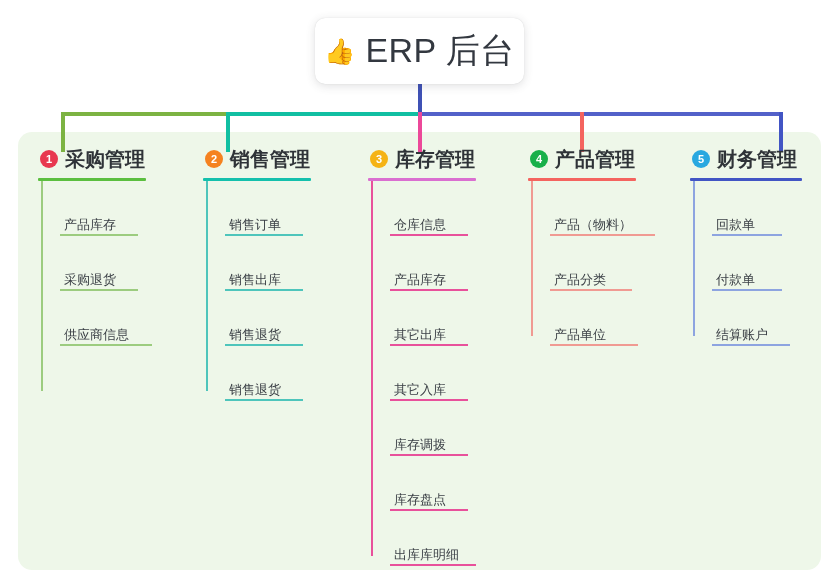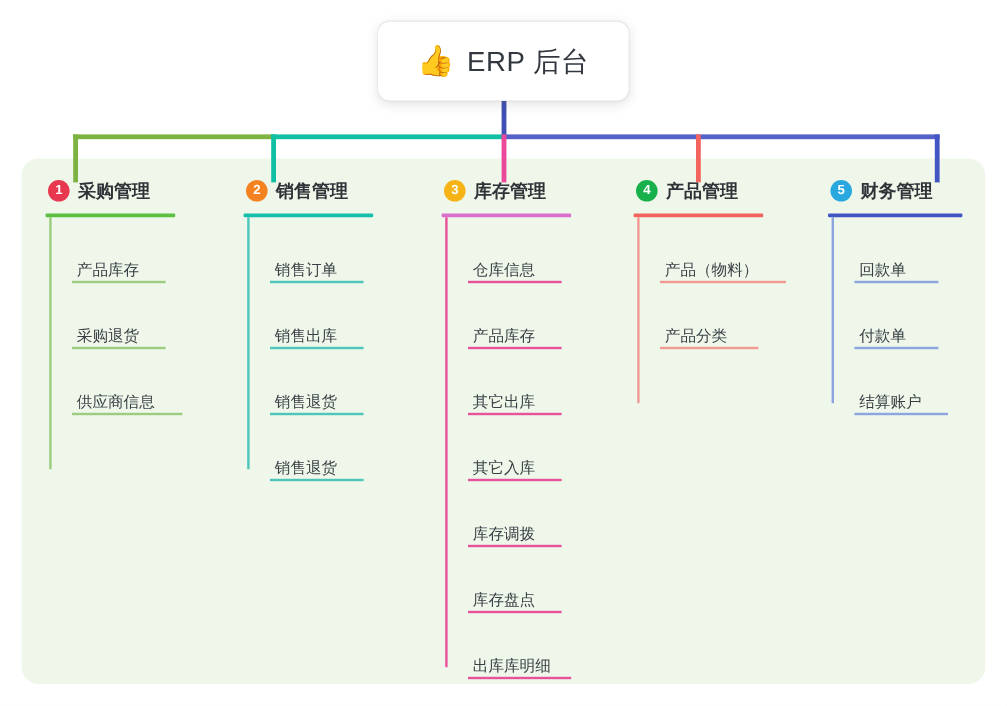--- a/index.html
+++ b/index.html
@@ -35,21 +35,21 @@
     gap: 10px;
     z-index: 6;
   }
   .root-emoji {
     font-size: 25px;
     line-height: 1;
     display: inline-block;
     filter: saturate(1.05);
   }
   .root-title {
-    font-size: 23px;
+    font-size: 34px;
     color: #333840;
     font-weight: 400;
     letter-spacing: 0.4px;
     white-space: nowrap;
   }
 
   
   .conn { position: absolute; z-index: 2; }
 
   
@@ -114,21 +114,21 @@
     height: 18px;
     border-radius: 50%;
     color: #ffffff;
     font-size: 11px;
     line-height: 18px;
     text-align: center;
     font-weight: 700;
     flex: 0 0 auto;
   }
   .branch-label {
-    font-size: 15px;
+    font-size: 20px;
     color: #2f3338;
     font-weight: 700;
     white-space: nowrap;
   }
   .branch-rule {
     height: 3px;
     margin-top: 6px;
     border-radius: 1px;
   }
 
@@ -294,20 +294,24 @@
       <div class="children">
         <div class="spine" style="height: 155px;"></div>
         <div class="leaf">
           <span class="leaf-text">产品（物料）</span>
           <div class="leaf-rule" style="width: 105px;"></div>
         </div>
         <div class="leaf">
           <span class="leaf-text">产品分类</span>
           <div class="leaf-rule" style="width: 82px;"></div>
         </div>
+        <div class="leaf">
+          <span class="leaf-text">产品单位</span>
+          <div class="leaf-rule" style="width: 88px;"></div>
+        </div>
       </div>
     </div>
   <div class="branch branch-5 c5">
       <div class="branch-head">
         <span class="badge" style="background: rgb(41, 168, 224);">5</span>
         <span class="branch-label">财务管理</span>
       </div>
       <div class="branch-rule" style="background: rgb(66, 85, 196); width: 112px;"></div>
       <div class="children">
         <div class="spine" style="height: 155px;"></div>

